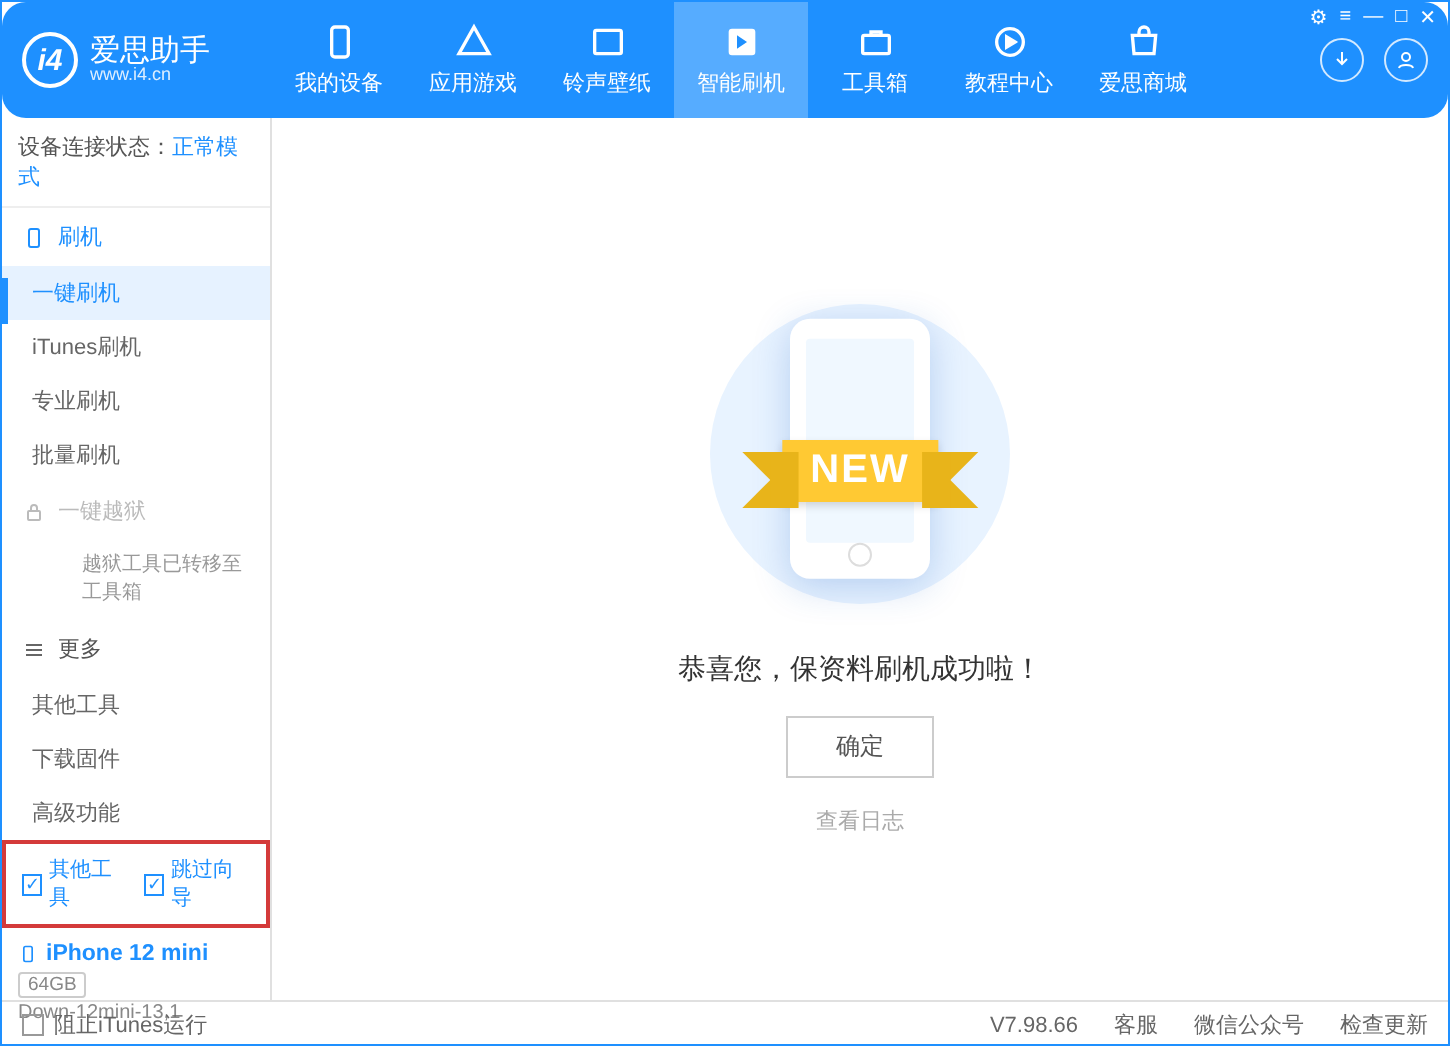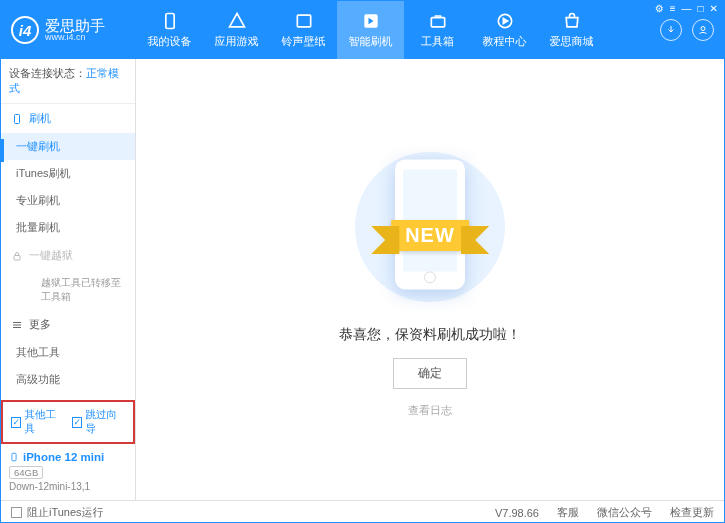--- a/index.html
+++ b/index.html
@@ -1,18 +1,18 @@
 <!DOCTYPE html>
 <html><head>
 <meta charset="utf-8">
 <style>
 * { margin: 0; padding: 0; box-sizing: border-box; font-family: "Microsoft YaHei", Arial, sans-serif; }
 body { background: #fff; }
 .window { width: 725px; height: 523px; border: 1px solid #1e90ff; position: relative; background: #fff; }
-.titlebar { height: 58px; background: #1e90ff; display: flex; align-items: center; color: #fff; }
+.titlebar { height: 58px; background: #1e90ff; display: flex; align-items: center; color: #fff; border-radius: 12px; }
 .logo-area { width: 135px; height: 58px; display: flex; align-items: center; padding-left: 10px; gap: 6px; }
 .logo-circle { width: 28px; height: 28px; border: 2px solid #fff; border-radius: 50%; display: flex; align-items: center; justify-content: center; font-weight: bold; font-style: italic; font-size: 15px; }
 .app-name { font-size: 15px; line-height: 1; }
 .app-url { font-size: 9px; opacity: 0.85; line-height: 1; }
 .nav-tabs { display: flex; height: 58px; flex: 1; }
 .nav-tab { width: 67px; height: 58px; display: flex; flex-direction: column; align-items: center; justify-content: center; gap: 3px; font-size: 11px; cursor: pointer; }
 .nav-tab svg, .nav-tab .icon-box { width: 20px; height: 20px; }
 .nav-tab.active { background: rgba(255,255,255,0.25); }
 .titlebar-right { display: flex; align-items: center; gap: 10px; padding-right: 10px; }
 .titlebar-right .circ { width: 22px; height: 22px; border: 1.5px solid rgba(255,255,255,0.8); border-radius: 50%; display: flex; align-items: center; justify-content: center; cursor: pointer; }
@@ -163,20 +163,21 @@
         <span>一键越狱</span>
       </div>
       <div class="sb-note">越狱工具已转移至工具箱</div>
       <div class="sb-section">
         <svg viewBox="0 0 24 24" fill="none" stroke="#666" stroke-width="2">
             <path d="M4 7h16M4 12h16M4 17h16"></path>
           </svg>
         <span>更多</span>
       </div>
       <div class="sb-item">其他工具</div>
+      <div class="sb-item">下载固件</div>
       <div class="sb-item">高级功能</div>
 
       <div class="sb-bottom">
         <label class="chk">
           <span class="chkbox">✓</span>
           <span>其他工具</span>
         </label>
         <label class="chk">
           <span class="chkbox">✓</span>
           <span>跳过向导</span>

